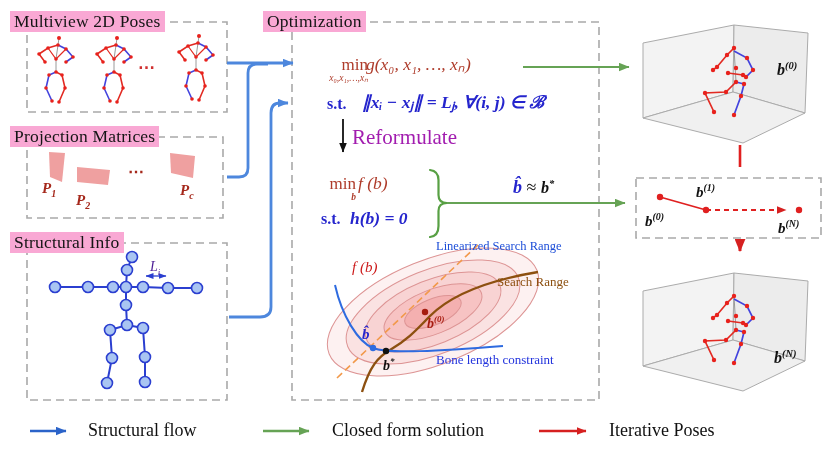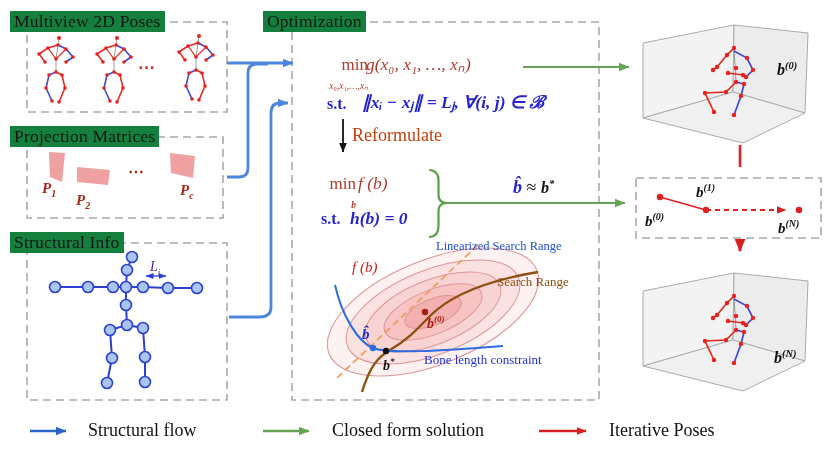--- a/index.html
+++ b/index.html
@@ -1,29 +1,29 @@
 <!DOCTYPE html>
 <html><head>
 <meta charset="utf-8">
 <style>
   html,body{margin:0;padding:0;background:#fff;}
   .canvas{position:relative;width:828px;height:450px;background:#ffffff;
           font-family:"Liberation Serif",serif;overflow:hidden;}
   .svglayer{position:absolute;z-index:2;}
   #overlay{position:absolute;left:0;top:0;z-index:3;pointer-events:none;}
-  .boxtitle{position:absolute;font-size:17.5px;color:#151515;background:#15803d;
+  .boxtitle{position:absolute;font-size:17.5px;color:#151515;background:#f9a8d4;
             padding:0 4px;z-index:5;white-space:nowrap;letter-spacing:.2px;}
   .lbl{position:absolute;z-index:5;white-space:nowrap;line-height:1.15;}
   .red{color:#ae3b2a;}
   .blue{color:#2525cd;font-weight:bold;}
   .f1{font-size:17.5px;font-style:italic;}
   .st{font-size:16px;}
   .minblock{position:absolute;z-index:5;text-align:right;line-height:1;color:#ae3b2a;}
   .minblock .m{font-size:17px;}
-  .minblock .ms{font-size:9.5px;font-style:italic;margin-top:9px;}
+  .minblock .ms{font-size:9.5px;font-style:italic;margin-top:1px;}
   .plabel{position:absolute;z-index:5;font-style:italic;font-weight:bold;
           font-size:15px;color:#a5281b;}
   .plabel sub{font-size:10px;}
   .blabel{font-style:italic;font-weight:bold;font-size:16px;color:#111;}
   .blabel sup{font-size:10.5px;font-weight:bold;}
   .scab{font-style:italic;font-weight:bold;font-size:15px;color:#111;}
   .scab sup{font-size:10px;}
   .ellip{font-weight:bold;letter-spacing:2px;}
   .legtxt{font-size:18px;color:#111;}
 </style>
@@ -156,21 +156,21 @@
   <span class="lbl" style="left:150px;top:259px;color:#4c1d95;font-style:italic;font-size:14px"><span>L</span><sub style="font-size:9px">i</sub></span>
 
   <div class="minblock" style="left:306px;top:56px;width:62px">
     <div class="m">min</div>
     <div class="ms">x₀,x₁,…,xₙ</div>
   </div>
   <span class="lbl f1 red" style="left:366px;top:54px">g(x₀, x₁, …, xₙ)</span>
   <span class="lbl st blue" style="left:327px;top:95px">s.t.</span>
   <span class="lbl f1 blue" style="left:362px;top:92px">∥xᵢ − xⱼ∥ = Lⱼ, ∀(i, j) ∈ ℬ</span>
 
-  <span class="lbl" style="left:352px;top:125px;font-size:18px;color:#c2410c">Reformulate</span>
+  <span class="lbl" style="left:352px;top:125px;font-size:21px;color:#a21caf">Reformulate</span>
 
   <div class="minblock" style="left:312px;top:175px;width:44px">
     <div class="m">min</div>
     <div class="ms" style="font-weight:bold">b</div>
   </div>
   <span class="lbl f1 red" style="left:358px;top:173px">f (b)</span>
   <span class="lbl st blue" style="left:321px;top:210px">s.t.</span>
   <span class="lbl f1 blue" style="left:350px;top:208px">h(b) = 0</span>
 
   <span class="lbl" style="left:513px;top:177px;font-size:18px">
@@ -190,21 +190,21 @@
     <line x1="37" y1="140" x2="180" y2="5" stroke="#f2994a" stroke-width="1.6" stroke-dasharray="7,4"></line>
     <path d="M 62 154 C 70 128 78 119 90 112 C 110 100 118 90 130 78 C 152 56 190 42 238 34" fill="none" stroke="#8d5010" stroke-width="2.4"></path>
     <path d="M 35 47 C 42 78 58 104 73 110 C 88 116 140 113 203 108" fill="none" stroke="#2e6be0" stroke-width="2"></path>
     <circle cx="125" cy="74" r="3.2" fill="#a61c10"></circle>
     <circle cx="73" cy="110" r="3.2" fill="#2e6be0"></circle>
     <circle cx="86" cy="113" r="3.2" fill="#111"></circle>
   </svg>
   <span class="lbl" style="left:352px;top:259px;color:#cc1a1a;font-size:15px;font-style:italic">f (b)</span>
   <span class="lbl" style="left:436px;top:239px;color:#1d4ed8;font-size:12.5px">Linearized Search Range</span>
   <span class="lbl" style="left:497px;top:275px;color:#8d5010;font-size:13px">Search Range</span>
-  <span class="lbl" style="left:424px;top:353px;color:#2233dd;font-size:13px">Bone length constraint</span>
+  <span class="lbl" style="left:436px;top:353px;color:#2233dd;font-size:13px">Bone length constraint</span>
   <span class="lbl" style="left:427px;top:314px;color:#a61c10;font-size:14px;font-style:italic;font-weight:bold"><span>b</span><sup style="font-size:9px">(0)</sup></span>
   <span class="lbl" style="left:362px;top:326px;color:#2525cd;font-size:15px;font-style:italic;font-weight:bold">b̂</span>
   <span class="lbl" style="left:383px;top:356px;color:#111;font-size:14px;font-style:italic;font-weight:bold"><span>b</span><sup style="font-size:9px">*</sup></span>
 
   <svg class="svglayer" style="left:640px;top:15px" width="180" height="140">
     <use href="#cube3d"></use>
   </svg>
   <span class="lbl blabel" style="left:777px;top:60px"><span>b</span><sup>(0)</sup></span>
 
   <svg class="svglayer" style="left:640px;top:263px" width="180" height="140">

